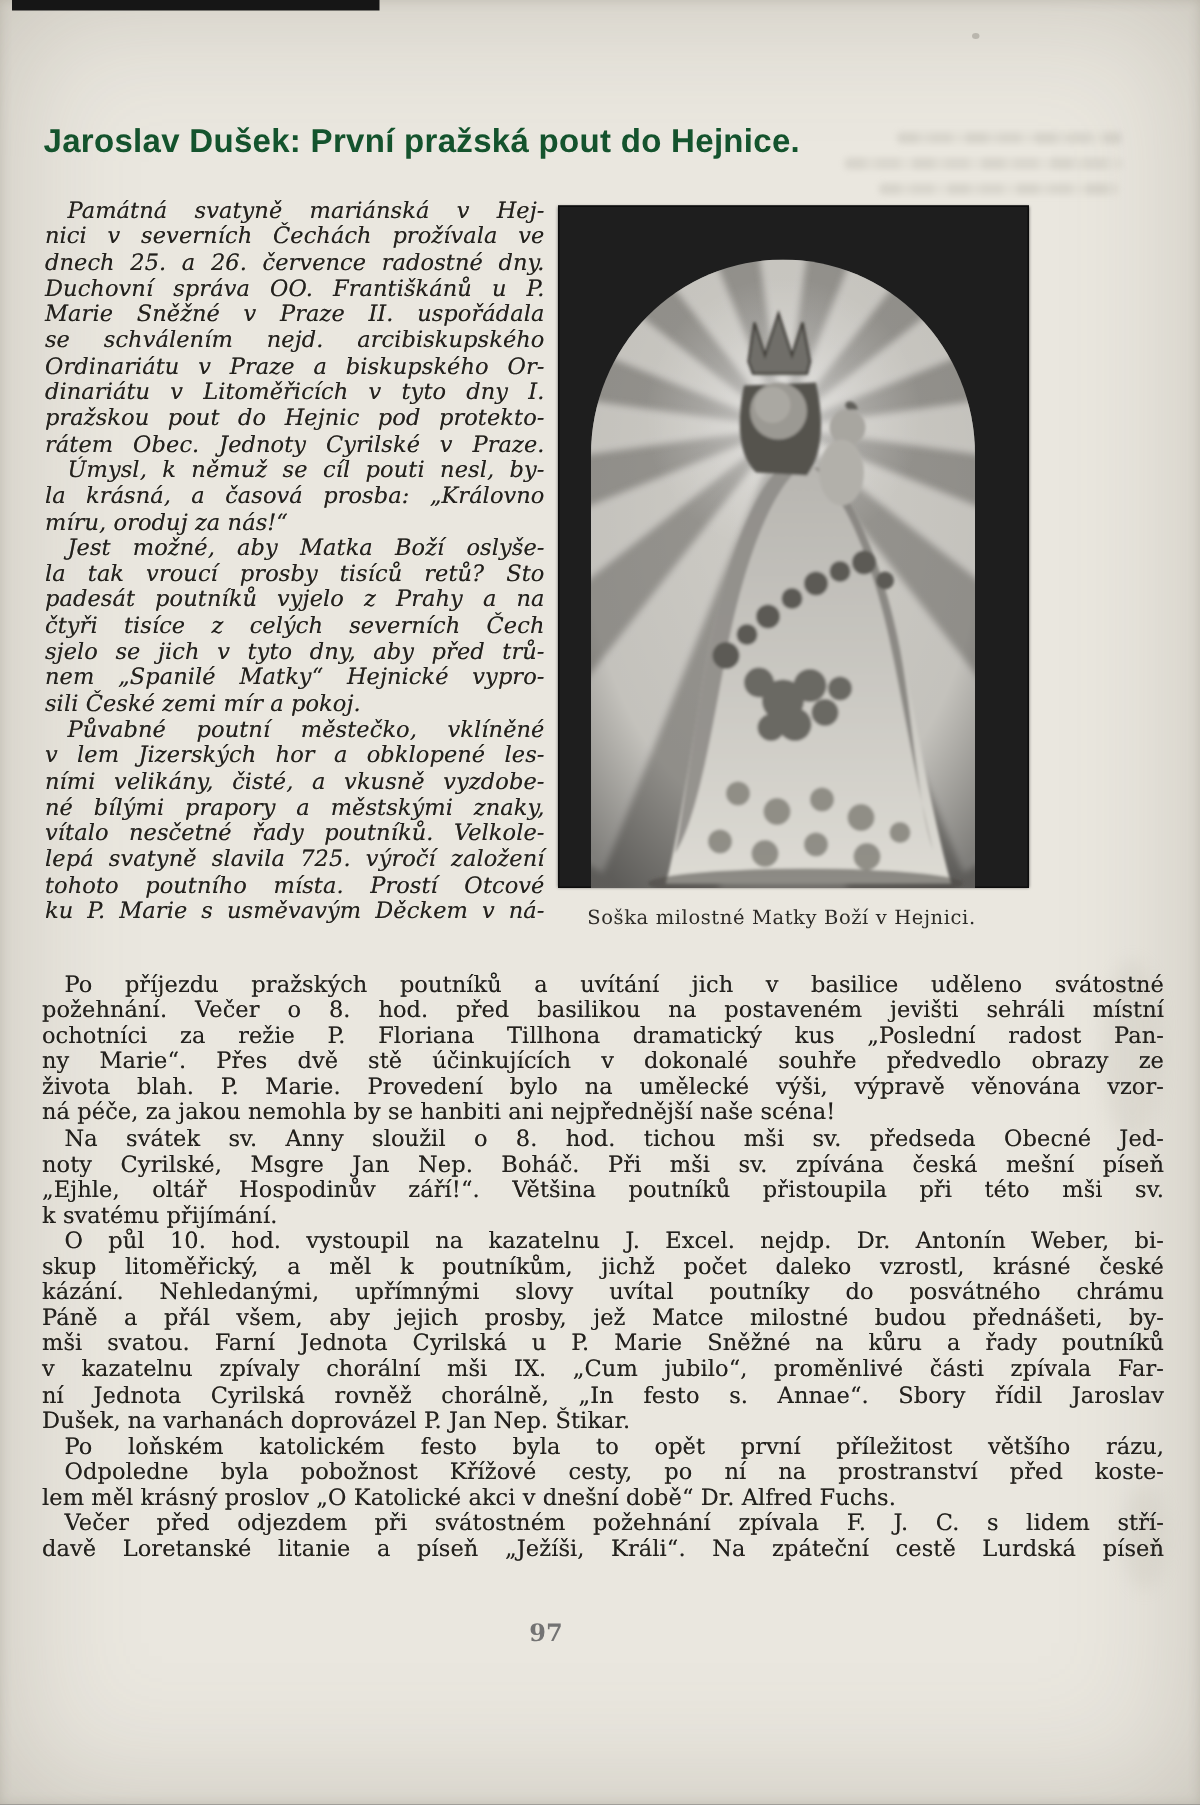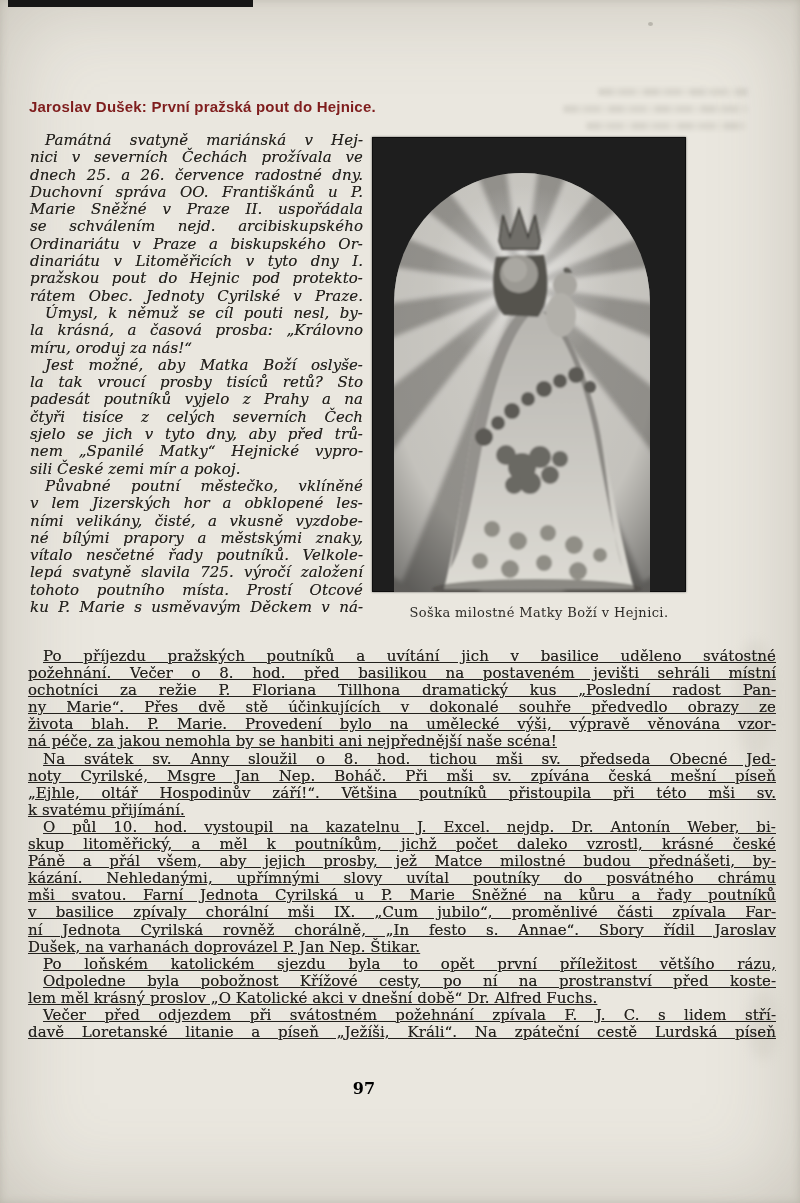--- a/index.html
+++ b/index.html
@@ -10,55 +10,53 @@
     overflow:hidden;
     font-family:"DejaVu Serif", serif;
     color:#23211d;
   }
   .top-strip{position:absolute; left:8px; top:0; width:245px; height:7px; background:#161616;}
   .corner-dot{position:absolute; left:648px; top:22px; width:5px; height:4px; background:#b9b6ad; border-radius:50%;}
 
   .title{
     position:absolute; left:29px; top:81px; width:740px;
     font-family:"Liberation Sans", sans-serif; font-weight:bold;
-    font-size:15px; letter-spacing:.2px; color:#7f1d1d;
+    font-size:22px; letter-spacing:.2px; color:#14532d;
     white-space:nowrap;
-    margin-top:17px;
   }
 
   .ln{ text-align:justify; text-align-last:justify; }
   .ln.last{ text-align-last:left; }
   .para > .ln:first-child{ text-indent:15px; }
 
   .leftcol{
     position:absolute; left:30px; top:132px; width:333px;
     font-size:15px; line-height:17.3px; letter-spacing:.05px;
     text-shadow:0 0 .4px rgba(35,33,29,.55);
     font-style:italic;
   }
   .fullwidth{
     position:absolute; left:28px; top:648px; width:748px;
     font-size:15px; line-height:17.1px; letter-spacing:.05px;
     text-shadow:0 0 .4px rgba(35,33,29,.55);
-    text-decoration:underline;
   }
 
   .photo{
     position:absolute; left:372px; top:137px; width:314px; height:455px;
     background:#1e1e1e; box-shadow:0 0 2px rgba(0,0,0,.6);
   }
   .photo svg{display:block;}
   .caption{
-    position:absolute; left:382px; top:605px; width:314px;
+    position:absolute; left:364px; top:605px; width:314px;
     font-size:13px; letter-spacing:.4px; text-align:center; color:#2c2a26;
   }
 
   .page-number{
     position:absolute; left:28px; top:1079px; width:672px;
-    text-align:center; font-size:16px; font-weight:bold; color:#000000;
+    text-align:center; font-size:16px; font-weight:bold; color:#737373;
   }
 
   
   .bleed{position:absolute; filter:blur(2.2px); opacity:.28; pointer-events:none;}
   .bleed-bar{height:8px; background:repeating-linear-gradient(90deg,#a9a69c 0 14px,#c4c1b7 14px 22px,#b1aea4 22px 37px,#cfccc2 37px 46px); border-radius:3px; margin-bottom:9px;}
   .smudge{position:absolute; filter:blur(6px); opacity:.18; background:#b5b1a5; border-radius:50%; pointer-events:none;}
 </style>
 </head>
 <body>
 
@@ -236,29 +234,29 @@
       </div>
       <div class="para">
         <div class="ln">Na svátek sv. Anny sloužil o 8. hod. tichou mši sv. předseda Obecné Jed-</div>
         <div class="ln">noty Cyrilské, Msgre Jan Nep. Boháč. Při mši sv. zpívána česká mešní píseň</div>
         <div class="ln">„Ejhle, oltář Hospodinův září!“. Většina poutníků přistoupila při této mši sv.</div>
         <div class="ln last">k svatému přijímání.</div>
       </div>
       <div class="para">
         <div class="ln">O půl 10. hod. vystoupil na kazatelnu J. Excel. nejdp. Dr. Antonín Weber, bi-</div>
         <div class="ln">skup litoměřický, a měl k poutníkům, jichž počet daleko vzrostl, krásné české</div>
+        <div class="ln">kázání. Nehledanými, upřímnými slovy uvítal poutníky do posvátného chrámu</div>
         <div class="ln">Páně a přál všem, aby jejich prosby, jež Matce milostné budou přednášeti, by-</div>
-        <div class="ln">kázání. Nehledanými, upřímnými slovy uvítal poutníky do posvátného chrámu</div>
         <div class="ln">mši svatou. Farní Jednota Cyrilská u P. Marie Sněžné na kůru a řady poutníků</div>
-        <div class="ln">v basilice zpívaly chorální mši IX. „Cum jubilo“, proměnlivé části zpívala Far-</div>
+        <div class="ln">v kazatelnu zpívaly chorální mši IX. „Cum jubilo“, proměnlivé části zpívala Far-</div>
         <div class="ln">ní Jednota Cyrilská rovněž chorálně, „In festo s. Annae“. Sbory řídil Jaroslav</div>
         <div class="ln last">Dušek, na varhanách doprovázel P. Jan Nep. Štikar.</div>
       </div>
       <div class="para">
-        <div class="ln">Po loňském katolickém sjezdu byla to opět první příležitost většího rázu,</div>
+        <div class="ln">Po loňském katolickém festo byla to opět první příležitost většího rázu,</div>
       </div>
       <div class="para">
         <div class="ln">Odpoledne byla pobožnost Křížové cesty, po ní na prostranství před koste-</div>
         <div class="ln last">lem měl krásný proslov „O Katolické akci v dnešní době“ Dr. Alfred Fuchs.</div>
       </div>
       <div class="para">
         <div class="ln">Večer před odjezdem při svátostném požehnání zpívala F. J. C. s lidem stří-</div>
         <div class="ln">davě Loretanské litanie a píseň „Ježíši, Králi“. Na zpáteční cestě Lurdská píseň</div>
       </div>
     </div>

